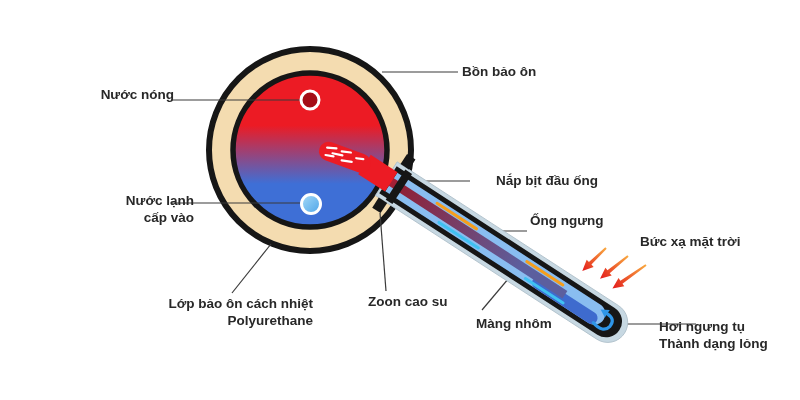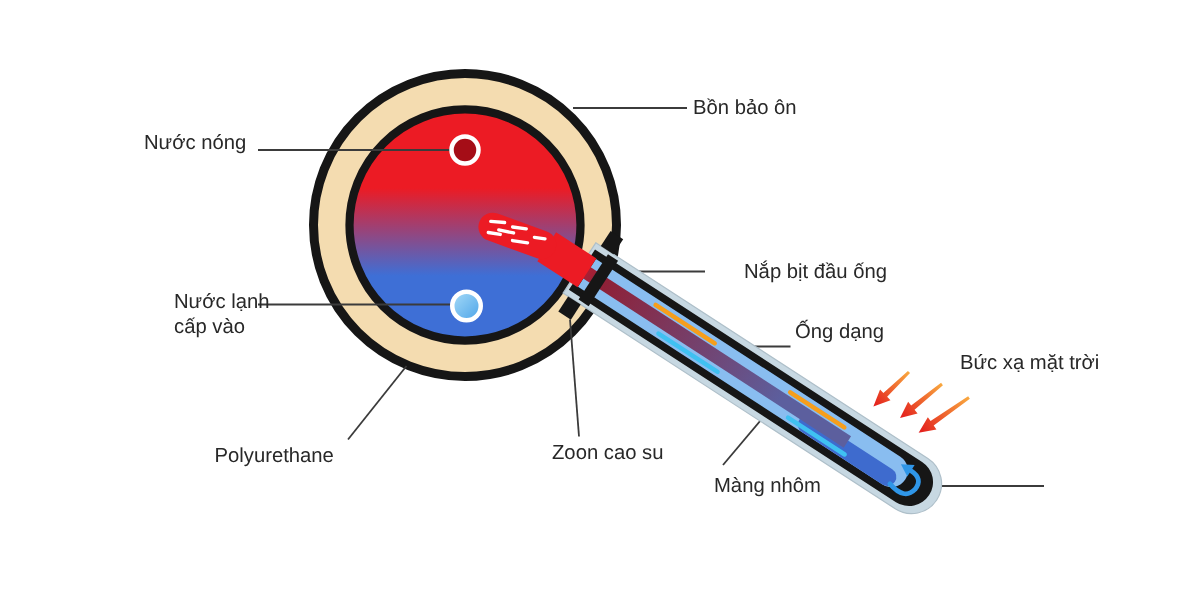--- a/index.html
+++ b/index.html
@@ -1,22 +1,22 @@
 <!DOCTYPE html>
 <html><head>
 <meta charset="utf-8">
 <style>
   html,body{margin:0;padding:0;background:#ffffff;}
   #stage{position:relative;width:800px;height:400px;background:#ffffff;overflow:hidden;
          font-family:"Liberation Sans","DejaVu Sans",sans-serif;}
   #diagram-svg{position:absolute;left:0;top:0;}
-  .lbl{position:absolute;font-size:13.5px;font-weight:normal;color:#282828;
+  .lbl{position:absolute;font-size:13.5px;font-weight:bold;color:#282828;
        line-height:17px;white-space:nowrap;}
   .lbl span{display:block;}
-  .center{text-align:left;}
+  .center{text-align:right;}
   .leader{stroke:#3b3b3b;stroke-width:1.2;fill:none;}
 </style>
 </head>
 <body>
 
 <div id="stage">
 
   <svg id="diagram-svg" width="800" height="400" viewBox="0 0 800 400">
     <defs>
       <linearGradient id="tankGrad" x1="0" y1="0" x2="0" y2="1">
@@ -104,35 +104,38 @@
 
   <div class="lbl" style="left:462px;top:63px">
     <span>Bồn bảo ôn</span>
   </div>
 
   <div class="lbl" style="left:496px;top:172px">
     <span>Nắp bịt đầu ống</span>
   </div>
 
   <div class="lbl" style="left:530px;top:212px">
-    <span>Ống dạng</span>
+    <span>Ống ngưng</span>
   </div>
 
   <div class="lbl" style="left:368px;top:293px">
     <span>Zoon cao su</span>
   </div>
 
   <div class="lbl center" style="left:143px;top:295px;width:170px">
+    <span>Lớp bảo ôn cách nhiệt</span>
     <span>Polyurethane</span>
   </div>
 
   <div class="lbl" style="left:476px;top:315px">
     <span>Màng nhôm</span>
   </div>
 
   <div class="lbl" style="left:640px;top:233px">
     <span>Bức xạ mặt trời</span>
   </div>
 
   <div class="lbl" style="left:659px;top:318px">
+    <span>Hơi ngưng tụ</span>
+    <span>Thành dạng lỏng</span>
   </div>
 
 </div>
 
 </body></html>

